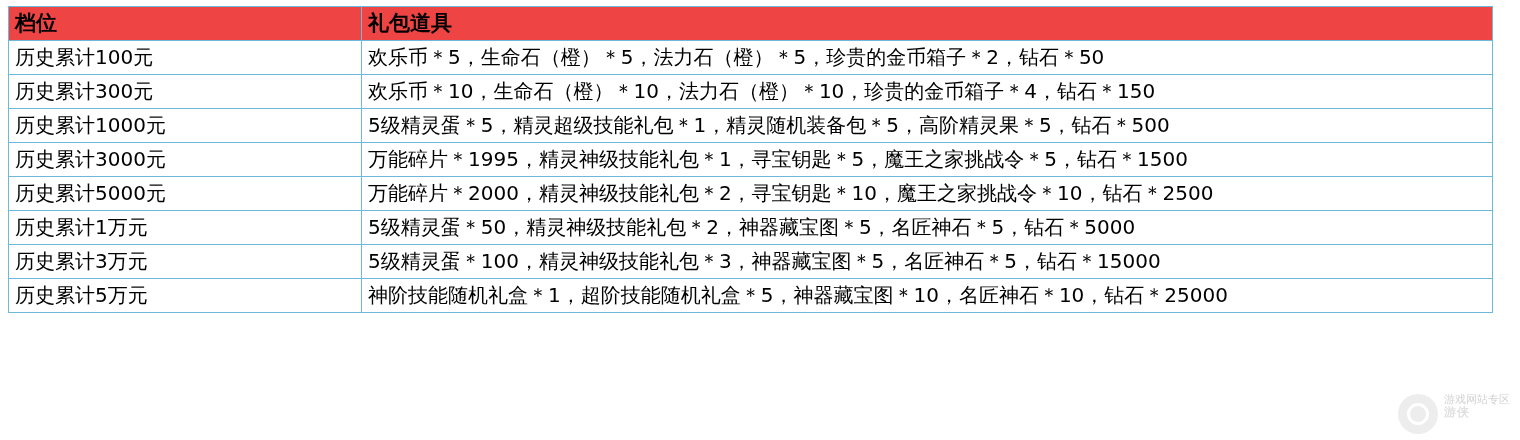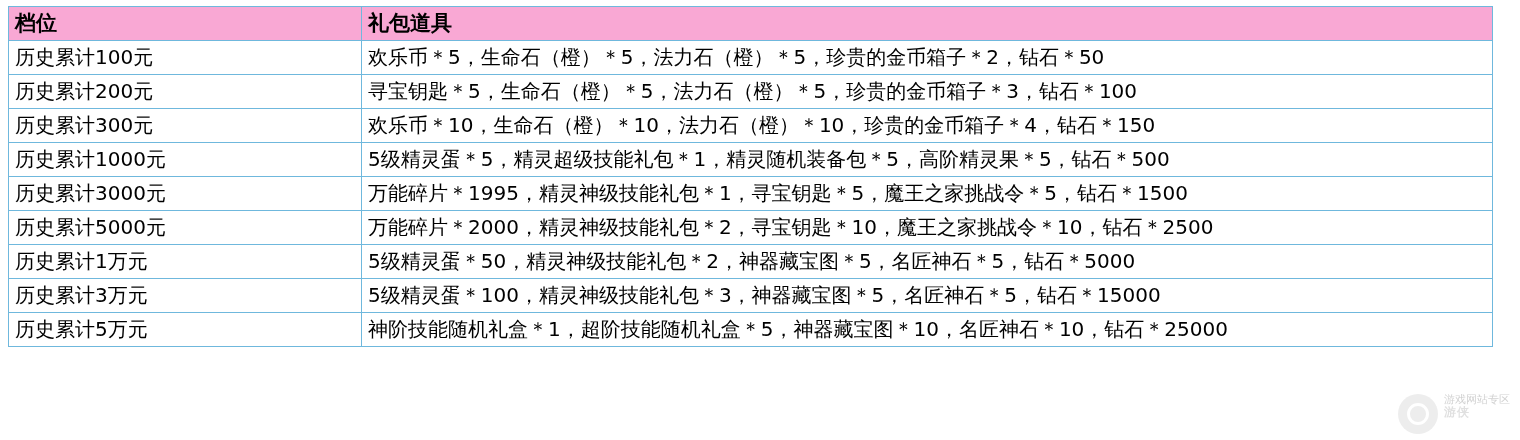--- a/index.html
+++ b/index.html
@@ -32,21 +32,21 @@
     height: 33px;
     line-height: 33px;
     font-size: 20px;
     color: #000000;
     white-space: nowrap;
     overflow: hidden;
     text-align: left;
     vertical-align: middle;
   }
   table.reward-table thead th {
-    background: #f9a8d4;
+    background: #ef4444;
     font-weight: bold;
     font-size: 21px;
   }
   table.reward-table td.tier-cell {
     width: 340px;
   }
   table.reward-table td.items-cell {
     width: 1118px;
   }
   table.reward-table th.tier-head {
@@ -109,24 +109,20 @@
         <th class="tier-head">档位</th>
         <th class="items-head">礼包道具</th>
       </tr>
     </thead>
     <tbody>
       <tr>
         <td class="tier-cell">历史累计100元</td>
         <td class="items-cell">欢乐币＊5，生命石（橙）＊5，法力石（橙）＊5，珍贵的金币箱子＊2，钻石＊50</td>
       </tr>
       <tr>
-        <td class="tier-cell">历史累计200元</td>
-        <td class="items-cell">寻宝钥匙＊5，生命石（橙）＊5，法力石（橙）＊5，珍贵的金币箱子＊3，钻石＊100</td>
-      </tr>
-      <tr>
         <td class="tier-cell">历史累计300元</td>
         <td class="items-cell">欢乐币＊10，生命石（橙）＊10，法力石（橙）＊10，珍贵的金币箱子＊4，钻石＊150</td>
       </tr>
       <tr>
         <td class="tier-cell">历史累计1000元</td>
         <td class="items-cell">5级精灵蛋＊5，精灵超级技能礼包＊1，精灵随机装备包＊5，高阶精灵果＊5，钻石＊500</td>
       </tr>
       <tr>
         <td class="tier-cell">历史累计3000元</td>
         <td class="items-cell">万能碎片＊1995，精灵神级技能礼包＊1，寻宝钥匙＊5，魔王之家挑战令＊5，钻石＊1500</td>

